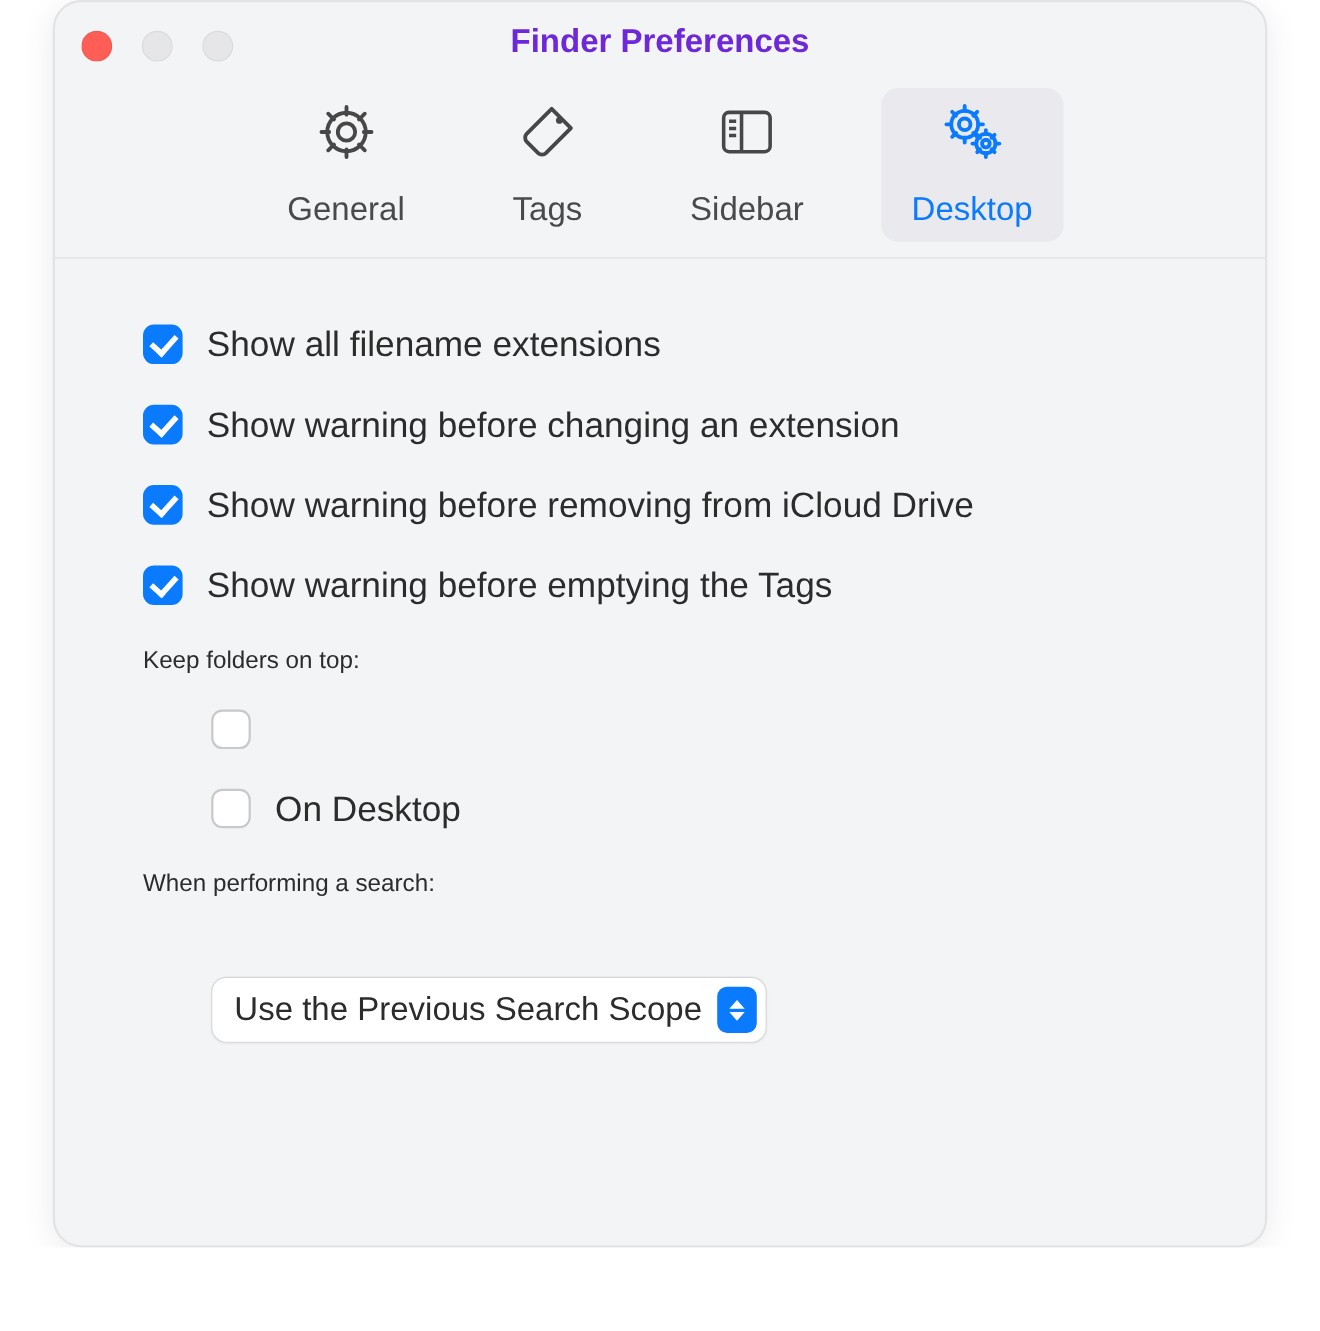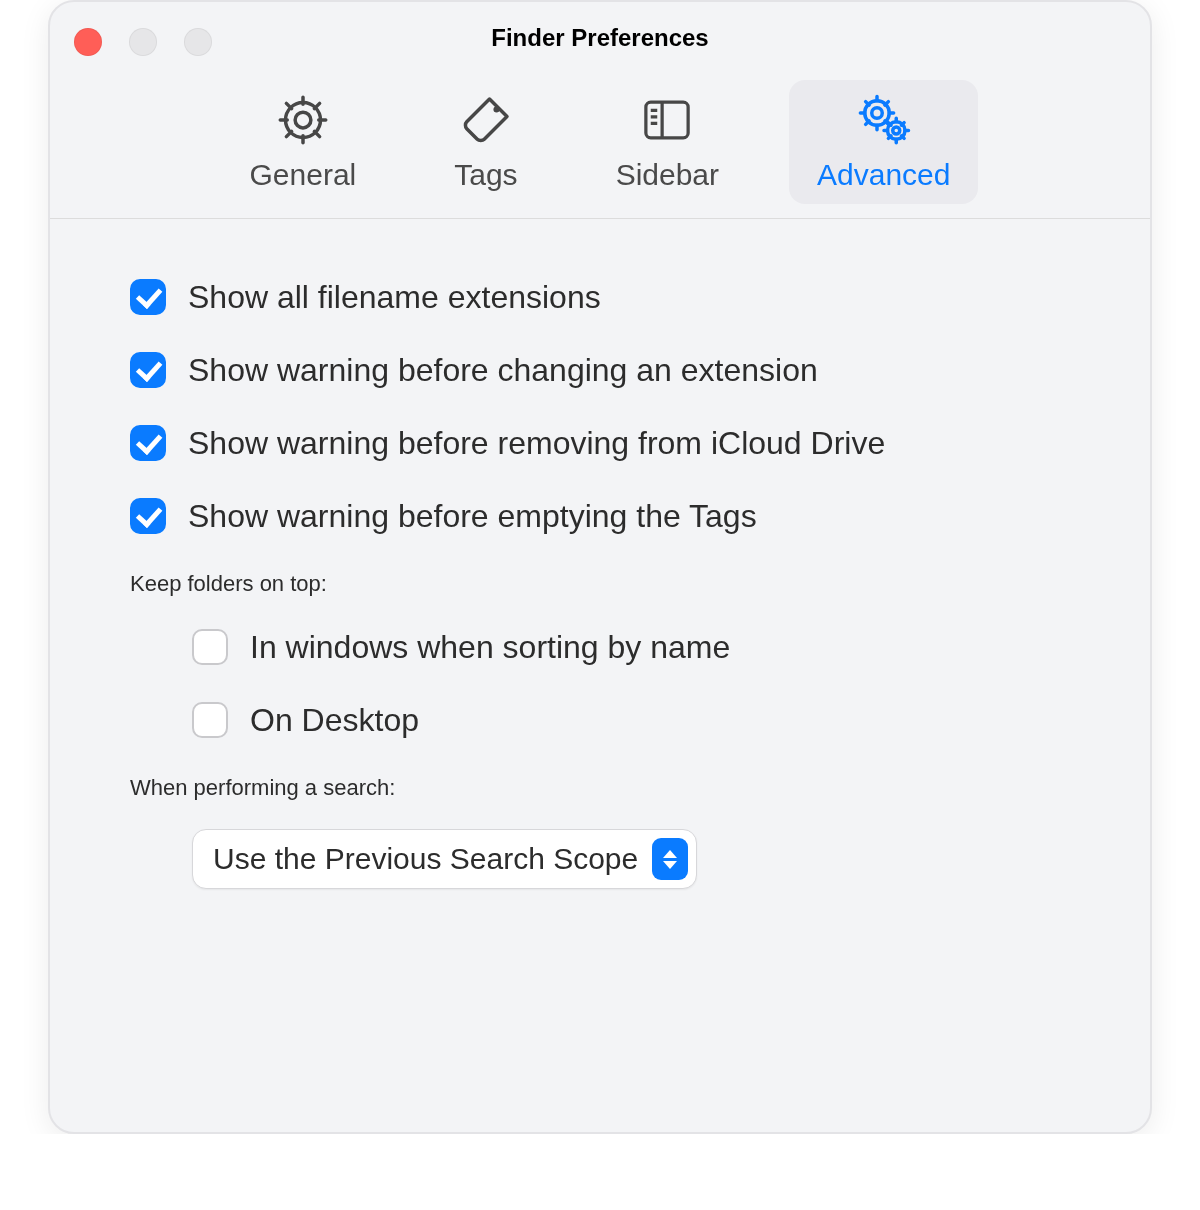--- a/index.html
+++ b/index.html
@@ -50,38 +50,38 @@
     border-radius: 50%;
     border: 1px solid rgba(0,0,0,0.05);
     box-sizing: border-box;
   }
   .dot.close { background: #ff5e57; }
   .dot.min   { background: #e6e6e8; }
   .dot.max   { background: #e6e6e8; }
   .window-title {
     flex: 1;
     text-align: center;
-    font-size: 24px;
+    font-size: 30px;
     font-weight: 700;
-    color: #000000;
+    color: #6d28d9;
   }
 
   
   .toolbar {
     display: flex;
     justify-content: center;
     align-items: flex-end;
     gap: 42px;
     padding: 6px 0 14px 0;
   }
   .tab {
     display: flex;
     flex-direction: column;
     align-items: center;
-    gap: 8px;
+    gap: 24px;
     padding: 10px 28px 12px 28px;
     border-radius: 16px;
     color: #4a4a4a;
     cursor: default;
   }
   .tab .tab-label {
     font-size: 30px;
     font-weight: 400;
   }
   .tab .tab-icon {
@@ -155,20 +155,21 @@
   .popup {
     display: inline-flex;
     align-items: center;
     background: #ffffff;
     border: 1px solid #d7d7da;
     border-radius: 14px;
     height: 58px;
     padding: 0 8px 0 20px;
     box-shadow: 0 1px 2px rgba(0,0,0,0.06);
     cursor: default;
+    margin-top: 44px;
   }
   .popup-label {
     font-size: 30px;
     color: var(--text);
     padding-right: 14px;
   }
   .popup-stepper {
     width: 36px;
     height: 42px;
     background: var(--checkbox-blue);
@@ -245,21 +246,21 @@
             <circle cx="24" cy="24" r="14"></circle>
             <path d="M24 5v5M24 38v5M5 24h5M38 24h5M11 11l4 4M33 33l4 4M37 11l-4 4M15 33l-4 4" stroke-linecap="round"></path>
           </g>
           <g>
             <circle cx="46" cy="44" r="4"></circle>
             <circle cx="46" cy="44" r="10"></circle>
             <path d="M46 30v4M46 54v4M32 44h4M56 44h4M37 35l3 3M52 50l3 3M55 35l-3 3M40 50l-3 3" stroke-linecap="round"></path>
           </g>
         </svg>
       </span>
-      <span class="tab-label">Advanced</span>
+      <span class="tab-label">Desktop</span>
     </div>
 
   </div>
 
   <div class="divider"></div>
 
   <div class="content">
 
     <div class="row">
       <div class="checkbox checked"></div>
@@ -279,21 +280,20 @@
     <div class="row">
       <div class="checkbox checked"></div>
       <div class="opt-label">Show warning before emptying the Tags</div>
     </div>
 
 
     <div class="section-label">Keep folders on top:</div>
 
     <div class="row indent">
       <div class="checkbox"></div>
-      <div class="opt-label">In windows when sorting by name</div>
     </div>
 
     <div class="row indent">
       <div class="checkbox"></div>
       <div class="opt-label">On Desktop</div>
     </div>
 
     <div class="section-label search">When performing a search:</div>
 
     <div class="popup-wrap">

